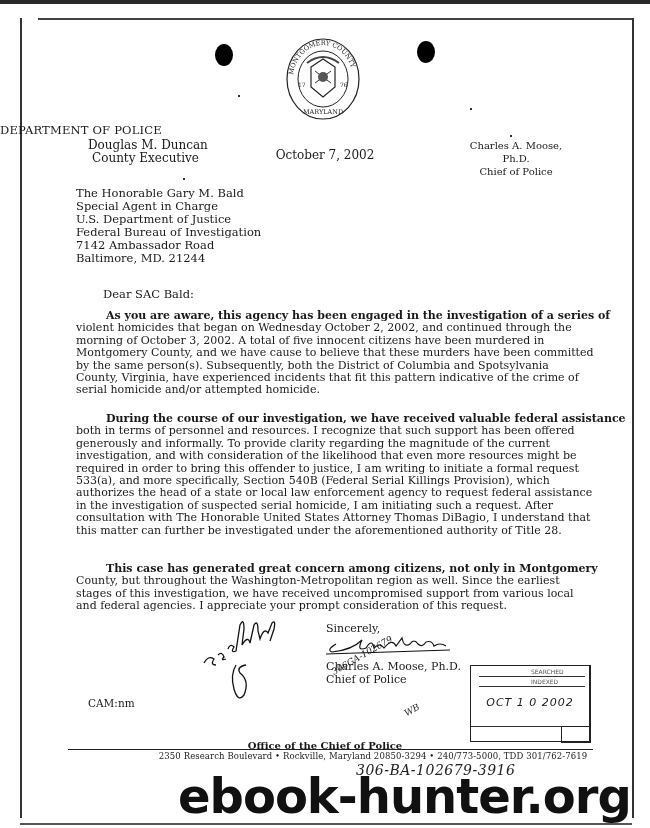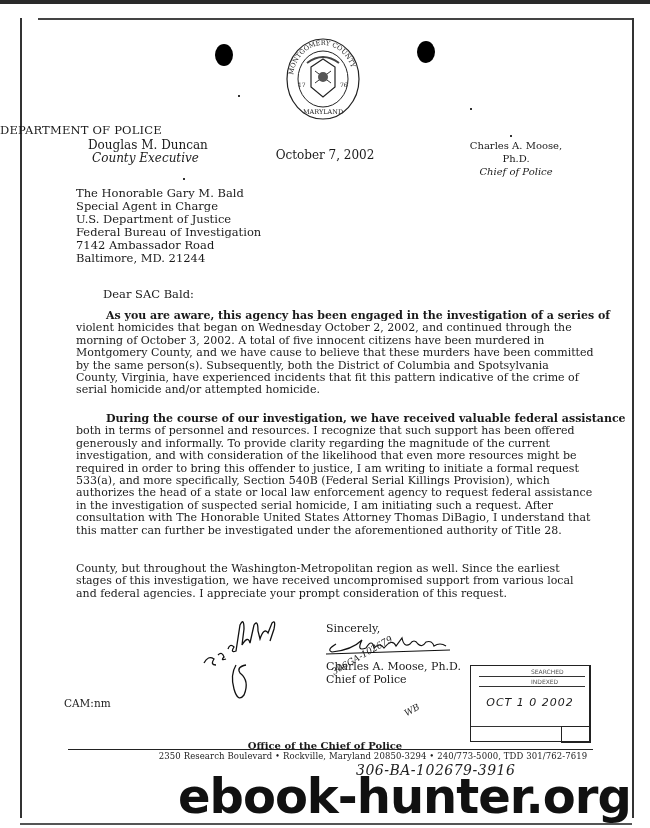--- a/index.html
+++ b/index.html
@@ -9,32 +9,32 @@
   .frame-left { position:absolute; left:20px; top:18px; width:2px; height:800px; background:#333; }
   .frame-right { position:absolute; left:632px; top:18px; width:2px; height:800px; background:#333; }
   .top-rule { position:absolute; left:38px; top:18px; width:596px; height:2px; background:#444; }
   .bottom-rule { position:absolute; left:20px; top:823px; width:612px; height:2px; background:#555; }
   .hole { position:absolute; width:18px; height:22px; background:#000; border-radius:50%; }
   .seal { position:absolute; left:285px; top:37px; width:76px; height:84px; }
   .hdr-dept { position:absolute; left:0; width:620px; top:123px; text-align:left; font-size:11.5px; letter-spacing:0.2px; }
   .hdr-left { position:absolute; left:88px; top:139px; font-size:12px; line-height:13px; text-align:left; }
   .hdr-right { position:absolute; left:460px; top:139px; width:112px; font-size:10px; line-height:13px; text-align:center; }
   .hdr-date { position:absolute; left:0; width:650px; top:148px; text-align:center; font-size:12px; }
-  .ital { font-style:italic; }
+  .ital { }
   .addr { position:absolute; left:76px; top:187px; font-size:11.5px; line-height:13px; }
   .salute { position:absolute; left:76px; top:287px; font-size:11.5px;margin-left:27px; }
   .para { position:absolute; left:76px; width:536px; font-size:11px; line-height:12.4px; text-align:left; }
   .para .ln { display:block; white-space:nowrap; }
   .para .ln.indent { padding-left:30px;font-weight:bold; }
   .p1 { top:310px; }
   .p2 { top:413px; }
   .p3 { top:563px; }
   .closing { position:absolute; left:326px; top:622px; font-size:11px; }
   .sig-name { position:absolute; left:326px; top:660px; font-size:11px; line-height:13px; }
-  .cam { position:absolute; left:64px; top:697px; font-size:10.5px; }
+  .cam { position:absolute; left:88px; top:697px; font-size:10.5px; }
   .office { position:absolute; left:0; width:650px; top:740px; text-align:center; font-size:10px; font-weight:bold; }
   .foot-rule { position:absolute; left:68px; top:749px; width:525px; height:1px; background:#222; }
   .foot-addr { position:absolute; left:0; width:650px; top:751px; text-align:center; font-size:8.5px; letter-spacing:0.1px;margin-left:48px; }
   .stamp { position:absolute; left:470px; top:665px; width:118px; height:75px; border:1px solid #222; border-right:2px solid #222; }
   .stamp-line { position:absolute; height:1px; background:#333; }
   .stamp-date { position:absolute; left:0; width:118px; top:30px; text-align:center; font-family:"DejaVu Sans", sans-serif; font-size:11px; letter-spacing:1px;font-style:italic; }
   .stamp-tiny { position:absolute; font-family:"DejaVu Sans", sans-serif; font-size:6px; color:#555; }
   .stamp-box { position:absolute; left:90px; top:60px; width:28px; height:15px; border:1px solid #222; }
   .hw { position:absolute; font-family:"DejaVu Serif", serif; font-style:italic; color:#222; }
   .hw-file { left:330px; top:668px; font-size:9px; transform:rotate(-30deg); transform-origin:left top; }
@@ -109,20 +109,21 @@
   <span class="ln">investigation, and with consideration of the likelihood that even more resources might be</span>
   <span class="ln">required in order to bring this offender to justice, I am writing to initiate a formal request</span>
   <span class="ln">533(a), and more specifically, Section 540B (Federal Serial Killings Provision), which</span>
   <span class="ln">authorizes the head of a state or local law enforcement agency to request federal assistance</span>
   <span class="ln">in the investigation of suspected serial homicide, I am initiating such a request.  After</span>
   <span class="ln">consultation with The Honorable United States Attorney Thomas DiBagio, I understand that</span>
   <span class="ln">this matter can further be investigated under the aforementioned authority of Title 28.</span>
 </div>
 
 <div class="para p3">
+  <span class="ln indent">This case has generated great concern among citizens, not only in Montgomery</span>
   <span class="ln">County, but throughout the Washington-Metropolitan region as well.  Since the earliest</span>
   <span class="ln">stages of this investigation, we have received uncompromised support from various local</span>
   <span class="ln">and federal agencies.  I appreciate your prompt consideration of this request.</span>
 </div>
 
 <svg class="sig-svg" style="left:200px;top:615px;" width="90" height="95" viewBox="0 0 90 95">
   <path d="M4 48 Q8 40 14 44 Q10 50 16 50 M18 40 Q22 36 24 42 Q20 46 26 44 M28 34 Q30 28 34 32 Q30 38 36 36 L40 10 Q44 2 44 14 L42 30 Q48 20 50 28 L54 10 Q58 4 58 16 L60 24 Q64 12 68 18 L72 8 Q76 4 74 14 L70 26" fill="none" stroke="#111" stroke-width="1.3"></path>
   <path d="M36 50 Q30 60 34 74 Q38 88 44 80 Q50 66 40 58 Q36 52 46 50" fill="none" stroke="#111" stroke-width="1.3"></path>
 </svg>
 

